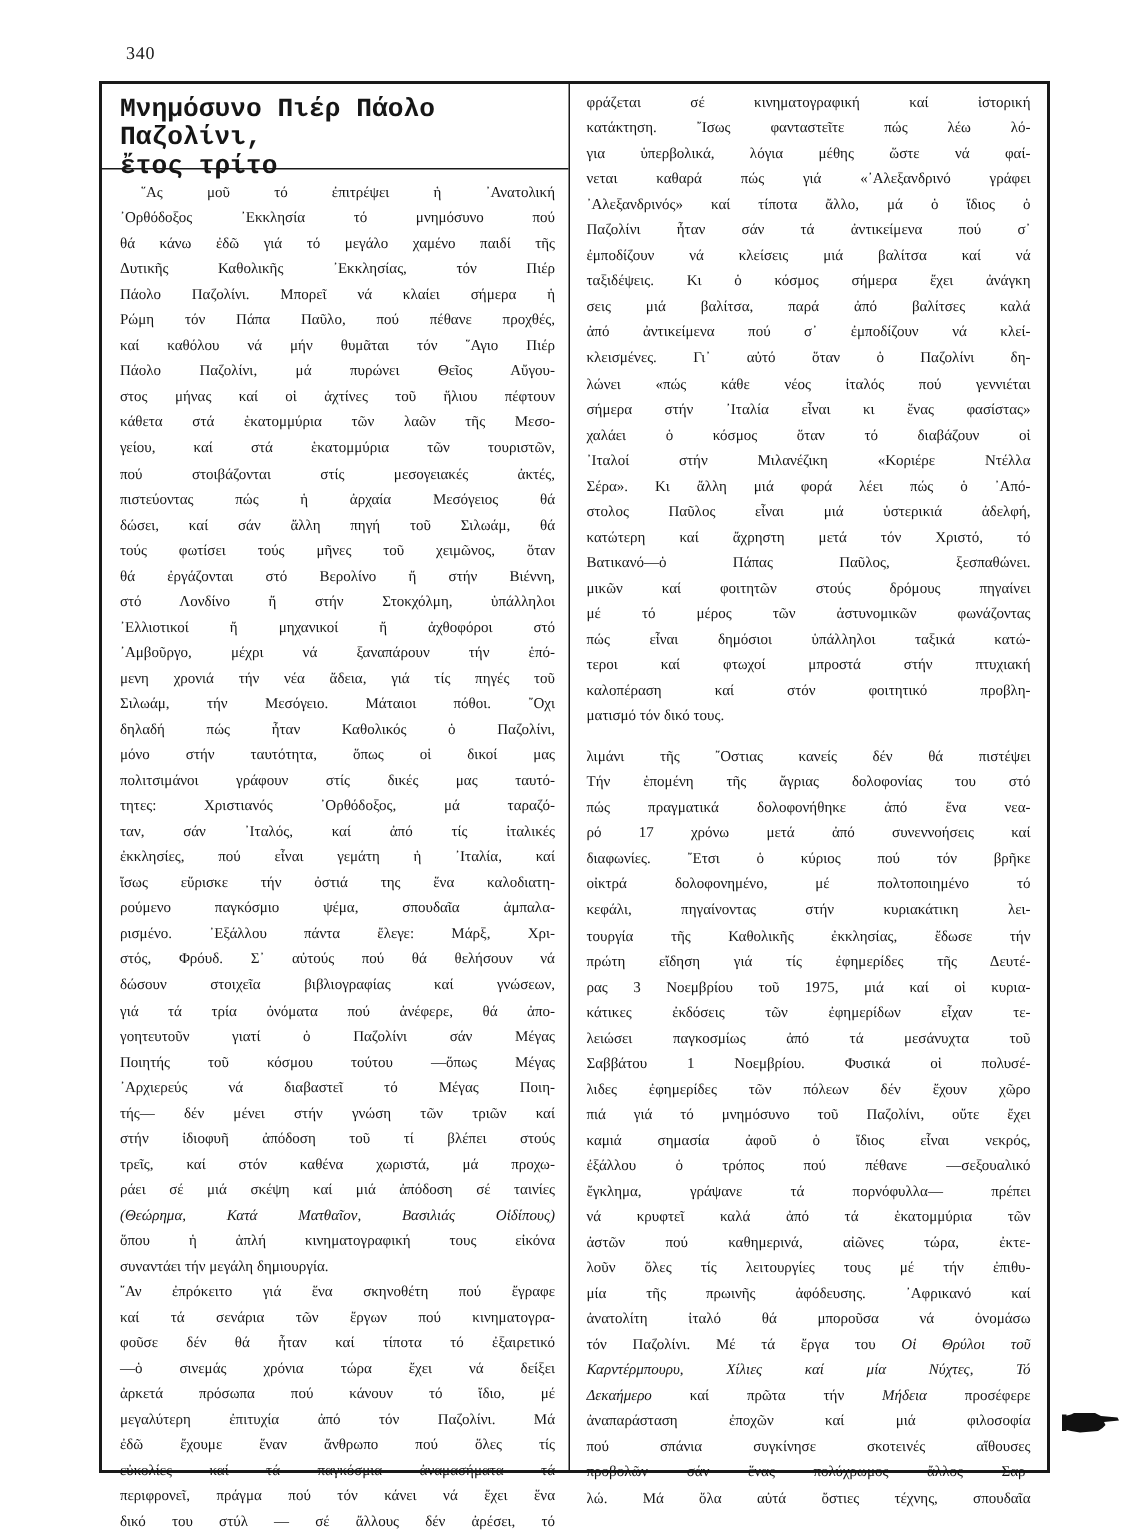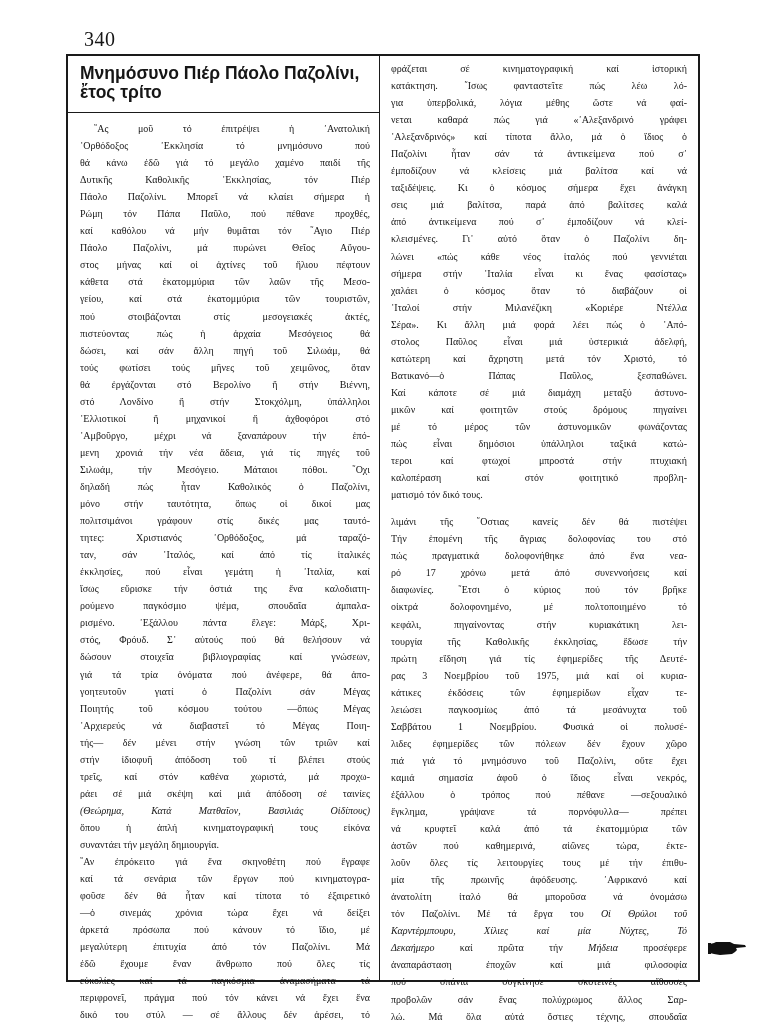--- a/index.html
+++ b/index.html
@@ -1,21 +1,21 @@
 <!DOCTYPE html>
 <html><head>
 <meta charset="utf-8">
 <style>
   html, body { margin: 0; padding: 0; background: #ffffff; }
   body { width: 765px; height: 1024px; position: relative; overflow: hidden; font-family: "Liberation Serif", "DejaVu Serif", serif; color: #161616; }
-  .page-number { position: absolute; left: 84px; top: 28px; font-size: 20px; font-weight: normal; letter-spacing: 0.5px; }
+  .page-number { position: absolute; left: 84px; top: 28px; font-size: 12px; font-weight: normal; letter-spacing: 0.5px; }
   .frame { position: absolute; left: 66px; top: 54px; width: 634px; height: 928px; border: 2px solid #1a1a1a; box-sizing: border-box; }
   .col-divider { position: absolute; left: 311px; top: 0; bottom: 0; width: 0; border-left: 1.5px solid #1a1a1a; }
   .title-box { position: absolute; left: 0; top: 0; width: 311px; height: 57px; border-bottom: 1.5px solid #1a1a1a; box-sizing: border-box; padding: 8px 10px 0 12px; }
-  .title { font-family: Liberation Sans, sans-serif; font-weight: bold; font-size: 17.5px; line-height: 19px; margin: 0; }
+  .title { font-family: Liberation Mono, monospace; font-weight: bold; font-size: 17.5px; line-height: 19px; margin: 0; }
   .col { position: absolute; font-size: 10px; line-height: 17.05px; text-align: justify; }
   .col-left { left: 12px; top: 64px; width: 290px; }
   .col-right { left: 323px; top: 4px; width: 296px; }
   .line { display: block; white-space: nowrap; text-align: justify; text-align-last: justify; height: 17.05px; overflow: visible; }
   .line.last { text-align-last: left; }
   .line.indent { padding-left: 14px; }
   .para-gap { height: 10px; }
   em { font-style: italic; }
   .hand { position: absolute; left: 708px; top: 940px; width: 40px; height: 18px; }
 </style>
@@ -103,21 +103,20 @@
         <span class="line">ἀπό ἀντικείμενα πού σ᾽ ἐμποδίζουν νά κλεί-</span>
         <span class="line">κλεισμένες. Γι᾽ αὐτό ὅταν ὁ Παζολίνι δη-</span>
         <span class="line">λώνει «πώς κάθε νέος ἰταλός πού γεννιέται</span>
         <span class="line">σήμερα στήν ᾽Ιταλία εἶναι κι ἕνας φασίστας»</span>
         <span class="line">χαλάει ὁ κόσμος ὅταν τό διαβάζουν οἱ</span>
         <span class="line">᾽Ιταλοί στήν Μιλανέζικη «Κοριέρε Ντέλλα</span>
         <span class="line">Σέρα». Κι ἄλλη μιά φορά λέει πώς ὁ ᾽Από-</span>
         <span class="line">στολος Παῦλος εἶναι μιά ὑστερικιά ἀδελφή,</span>
         <span class="line">κατώτερη καί ἄχρηστη μετά τόν Χριστό, τό</span>
         <span class="line">Βατικανό—ὁ Πάπας Παῦλος, ξεσπαθώνει.</span>
-        <span class="line">Καί κάποτε σέ μιά διαμάχη μεταξύ ἀστυνο-</span>
         <span class="line">μικῶν καί φοιτητῶν στούς δρόμους πηγαίνει</span>
         <span class="line">μέ τό μέρος τῶν ἀστυνομικῶν φωνάζοντας</span>
         <span class="line">πώς εἶναι δημόσιοι ὑπάλληλοι ταξικά κατώ-</span>
         <span class="line">τεροι καί φτωχοί μπροστά στήν πτυχιακή</span>
         <span class="line">καλοπέραση καί στόν φοιτητικό προβλη-</span>
         <span class="line last">ματισμό τόν δικό τους.</span>
       </div>
     <div class="para-gap"></div>
     <div id="right-p2">
         <span class="line">λιμάνι τῆς ῎Οστιας κανείς δέν θά πιστέψει</span>

